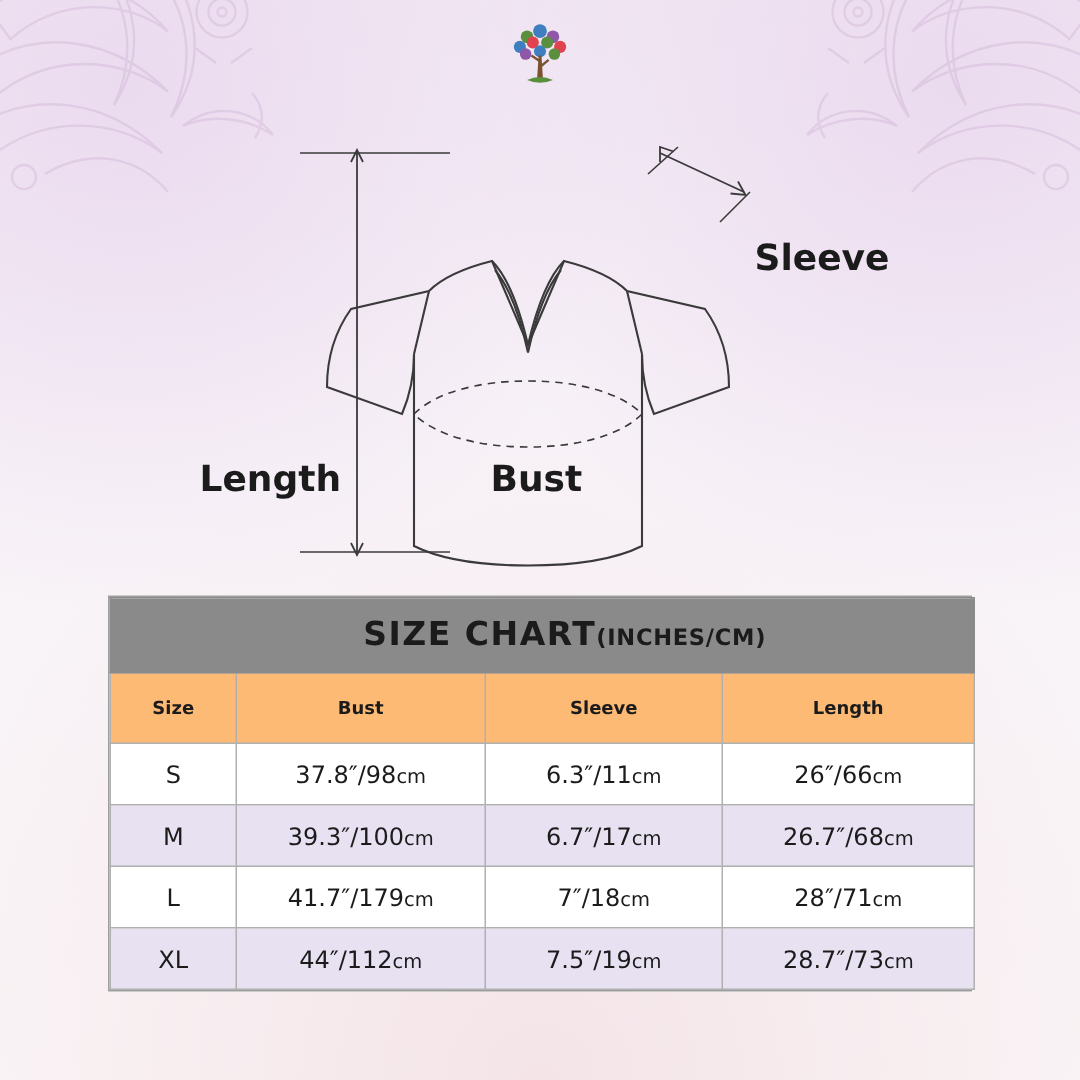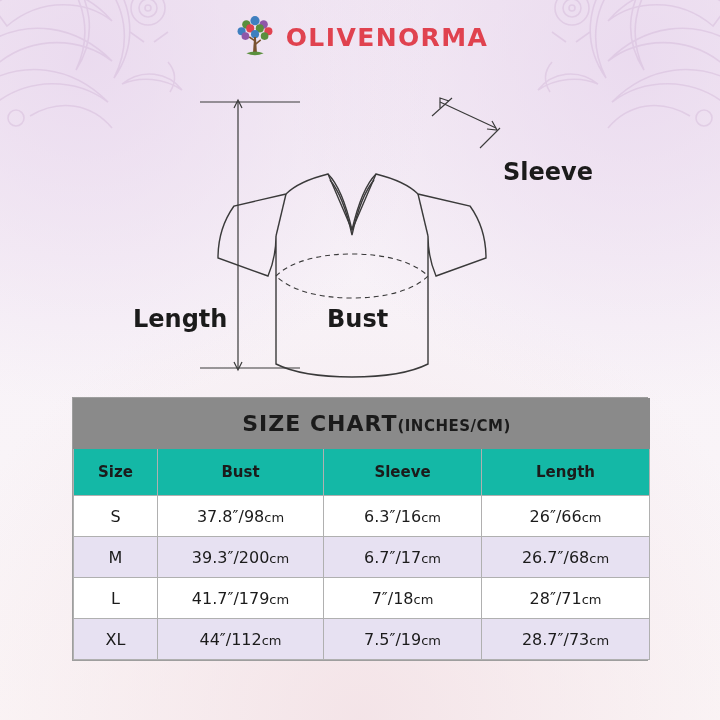--- a/index.html
+++ b/index.html
@@ -105,23 +105,23 @@
     font-weight: bold;
     letter-spacing: 1px;
     border: 1px solid #8a8a8a !important;
     padding-left: 31px;
   }
   .title-cell .small {
     font-size: 15px;
     letter-spacing: 0.5px;
   }
   thead.col-head th {
-    background: #14b8a6;
+    background: #fdba74;
     height: 44px;
-    font-size: 15px;
+    font-size: 12px;
     font-weight: bold;
   }
   tbody tr td {
     height: 38px;
     font-size: 16px;
   }
   tbody tr.odd td { background: #ffffff; }
   tbody tr.even td { background: #e7e1f2; }
   .unit { font-size: 13px; margin-top: 12px; }
   .col-size  { width: 84px; }
@@ -195,21 +195,20 @@
         <circle cx="29" cy="15" r="4.2" fill="#5a8f3d"></circle>
         <circle cx="38" cy="18" r="4.2" fill="#e0424f"></circle>
         <circle cx="14" cy="23" r="4.0" fill="#8f57a8"></circle>
         <circle cx="24" cy="21" r="4.2" fill="#3f7fbf"></circle>
         <circle cx="34" cy="23" r="4.0" fill="#5a8f3d"></circle>
         <path d="M23 24 l2 0 l1 16 l-4 0 Z" fill="#7a5230"></path>
         <path d="M24 28 l-6 -4 M24 32 l6 -5" stroke="#7a5230" stroke-width="1.6" fill="none"></path>
         <path d="M15 41 q9 -4 18 0 q-9 4 -18 0 Z" fill="#5a8f3d"></path>
       </g>
     </svg>
-    <span class="logo-text">OLIVENORMA</span>
   </div>
 
   <div class="diagram">
     <svg width="720" height="325" viewBox="0 0 720 325">
       <g stroke="#3a3a3a" stroke-width="1.4" fill="none">
 
         <path d="M286 122
                  C296 112, 312 106, 328 102
                  L352 158
                  L376 102
@@ -279,26 +278,26 @@
           <th>Size</th>
           <th>Bust</th>
           <th>Sleeve</th>
           <th>Length</th>
         </tr>
       </thead>
       <tbody>
         <tr class="odd">
           <td>S</td>
           <td><span>37.8″/98</span><span class="unit">cm</span></td>
-          <td><span>6.3″/16</span><span class="unit">cm</span></td>
+          <td><span>6.3″/11</span><span class="unit">cm</span></td>
           <td><span>26″/66</span><span class="unit">cm</span></td>
         </tr>
         <tr class="even">
           <td>M</td>
-          <td><span>39.3″/200</span><span class="unit">cm</span></td>
+          <td><span>39.3″/100</span><span class="unit">cm</span></td>
           <td><span>6.7″/17</span><span class="unit">cm</span></td>
           <td><span>26.7″/68</span><span class="unit">cm</span></td>
         </tr>
         <tr class="odd">
           <td>L</td>
           <td><span>41.7″/179</span><span class="unit">cm</span></td>
           <td><span>7″/18</span><span class="unit">cm</span></td>
           <td><span>28″/71</span><span class="unit">cm</span></td>
         </tr>
         <tr class="even">

